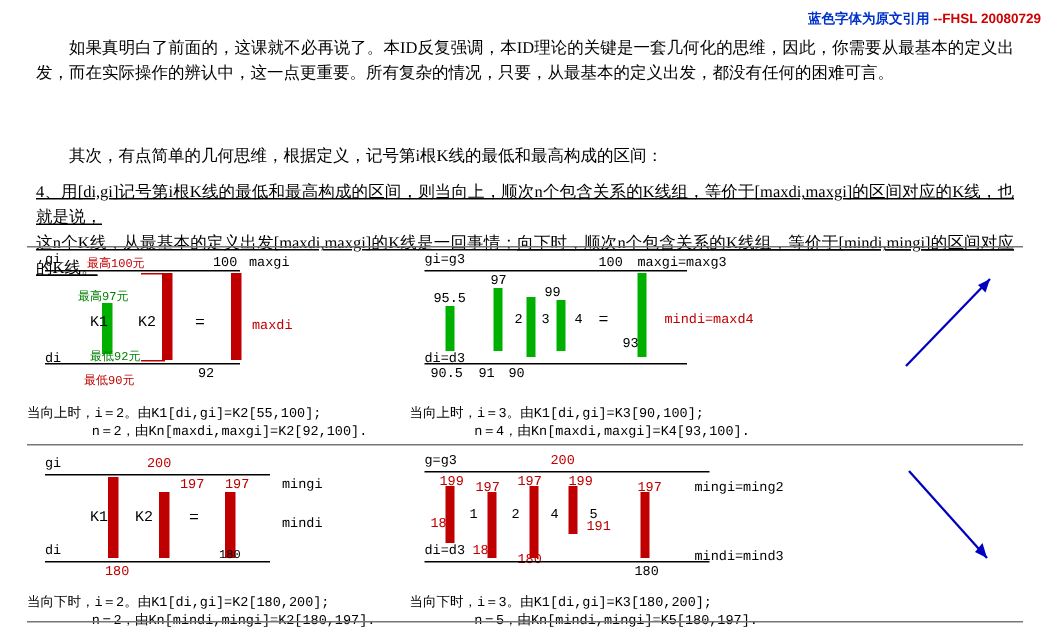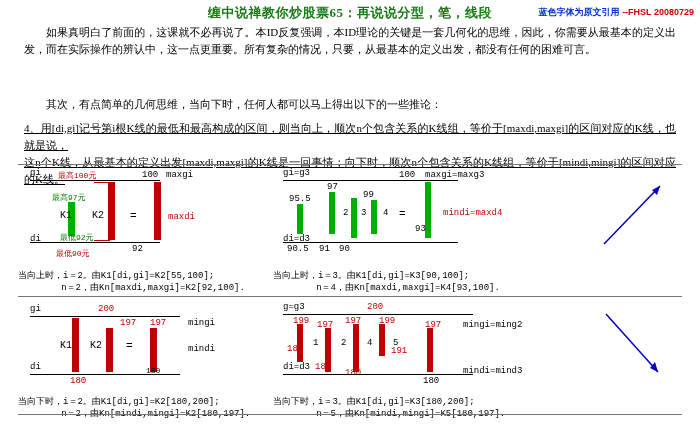--- a/index.html
+++ b/index.html
@@ -53,28 +53,27 @@
 
   .hr{position:absolute;left:18px;width:664px;height:1px;background:#777;}
 
   svg.arrow{position:absolute;overflow:visible;}
 </style>
 </head>
 <body>
 
 <div class="page">
 
-  <div class="title">缠中说禅教你炒股票65：再说说分型，笔，线段</div>
   <div class="credit">
     <span>蓝色字体为原文引用</span>
     <span class="red">--FHSL 20080729</span>
   </div>
 
   <div class="para p1">如果真明白了前面的，这课就不必再说了。本ID反复强调，本ID理论的关键是一套几何化的思维，因此，你需要从最基本的定义出发，而在实际操作的辨认中，这一点更重要。所有复杂的情况，只要，从最基本的定义出发，都没有任何的困难可言。</div>
-  <div class="para p3">其次，有点简单的几何思维，当向下时，任何人都可以马上得出以下的一些推论：</div>
+  <div class="para p3">其次，有点简单的几何思维，根据定义，记号第i根K线的最低和最高构成的区间：</div>
 
   <div class="para p4">
     <span>4、用[di,gi]记号第i根K线的最低和最高构成的区间，则当向上，顺次n个包含关系的K线组，等价于[maxdi,maxgi]的区间对应的K线，也就是说，</span><br>
     <span>这n个K线，从最基本的定义出发[maxdi,maxgi]的K线是一回事情；</span><span class="ul">向下时，顺次n个包含关系的K线组，等价于[mindi,mingi]的区间对应的K线。</span>
   </div>
 
   <div class="fig" style="left:20px;top:168px;width:250px;height:100px;">
 
     <div class="hline" style="left:10px;top:12px;width:130px;"></div>
     <div class="lbl" style="left:10px;top:0px;">gi</div>

